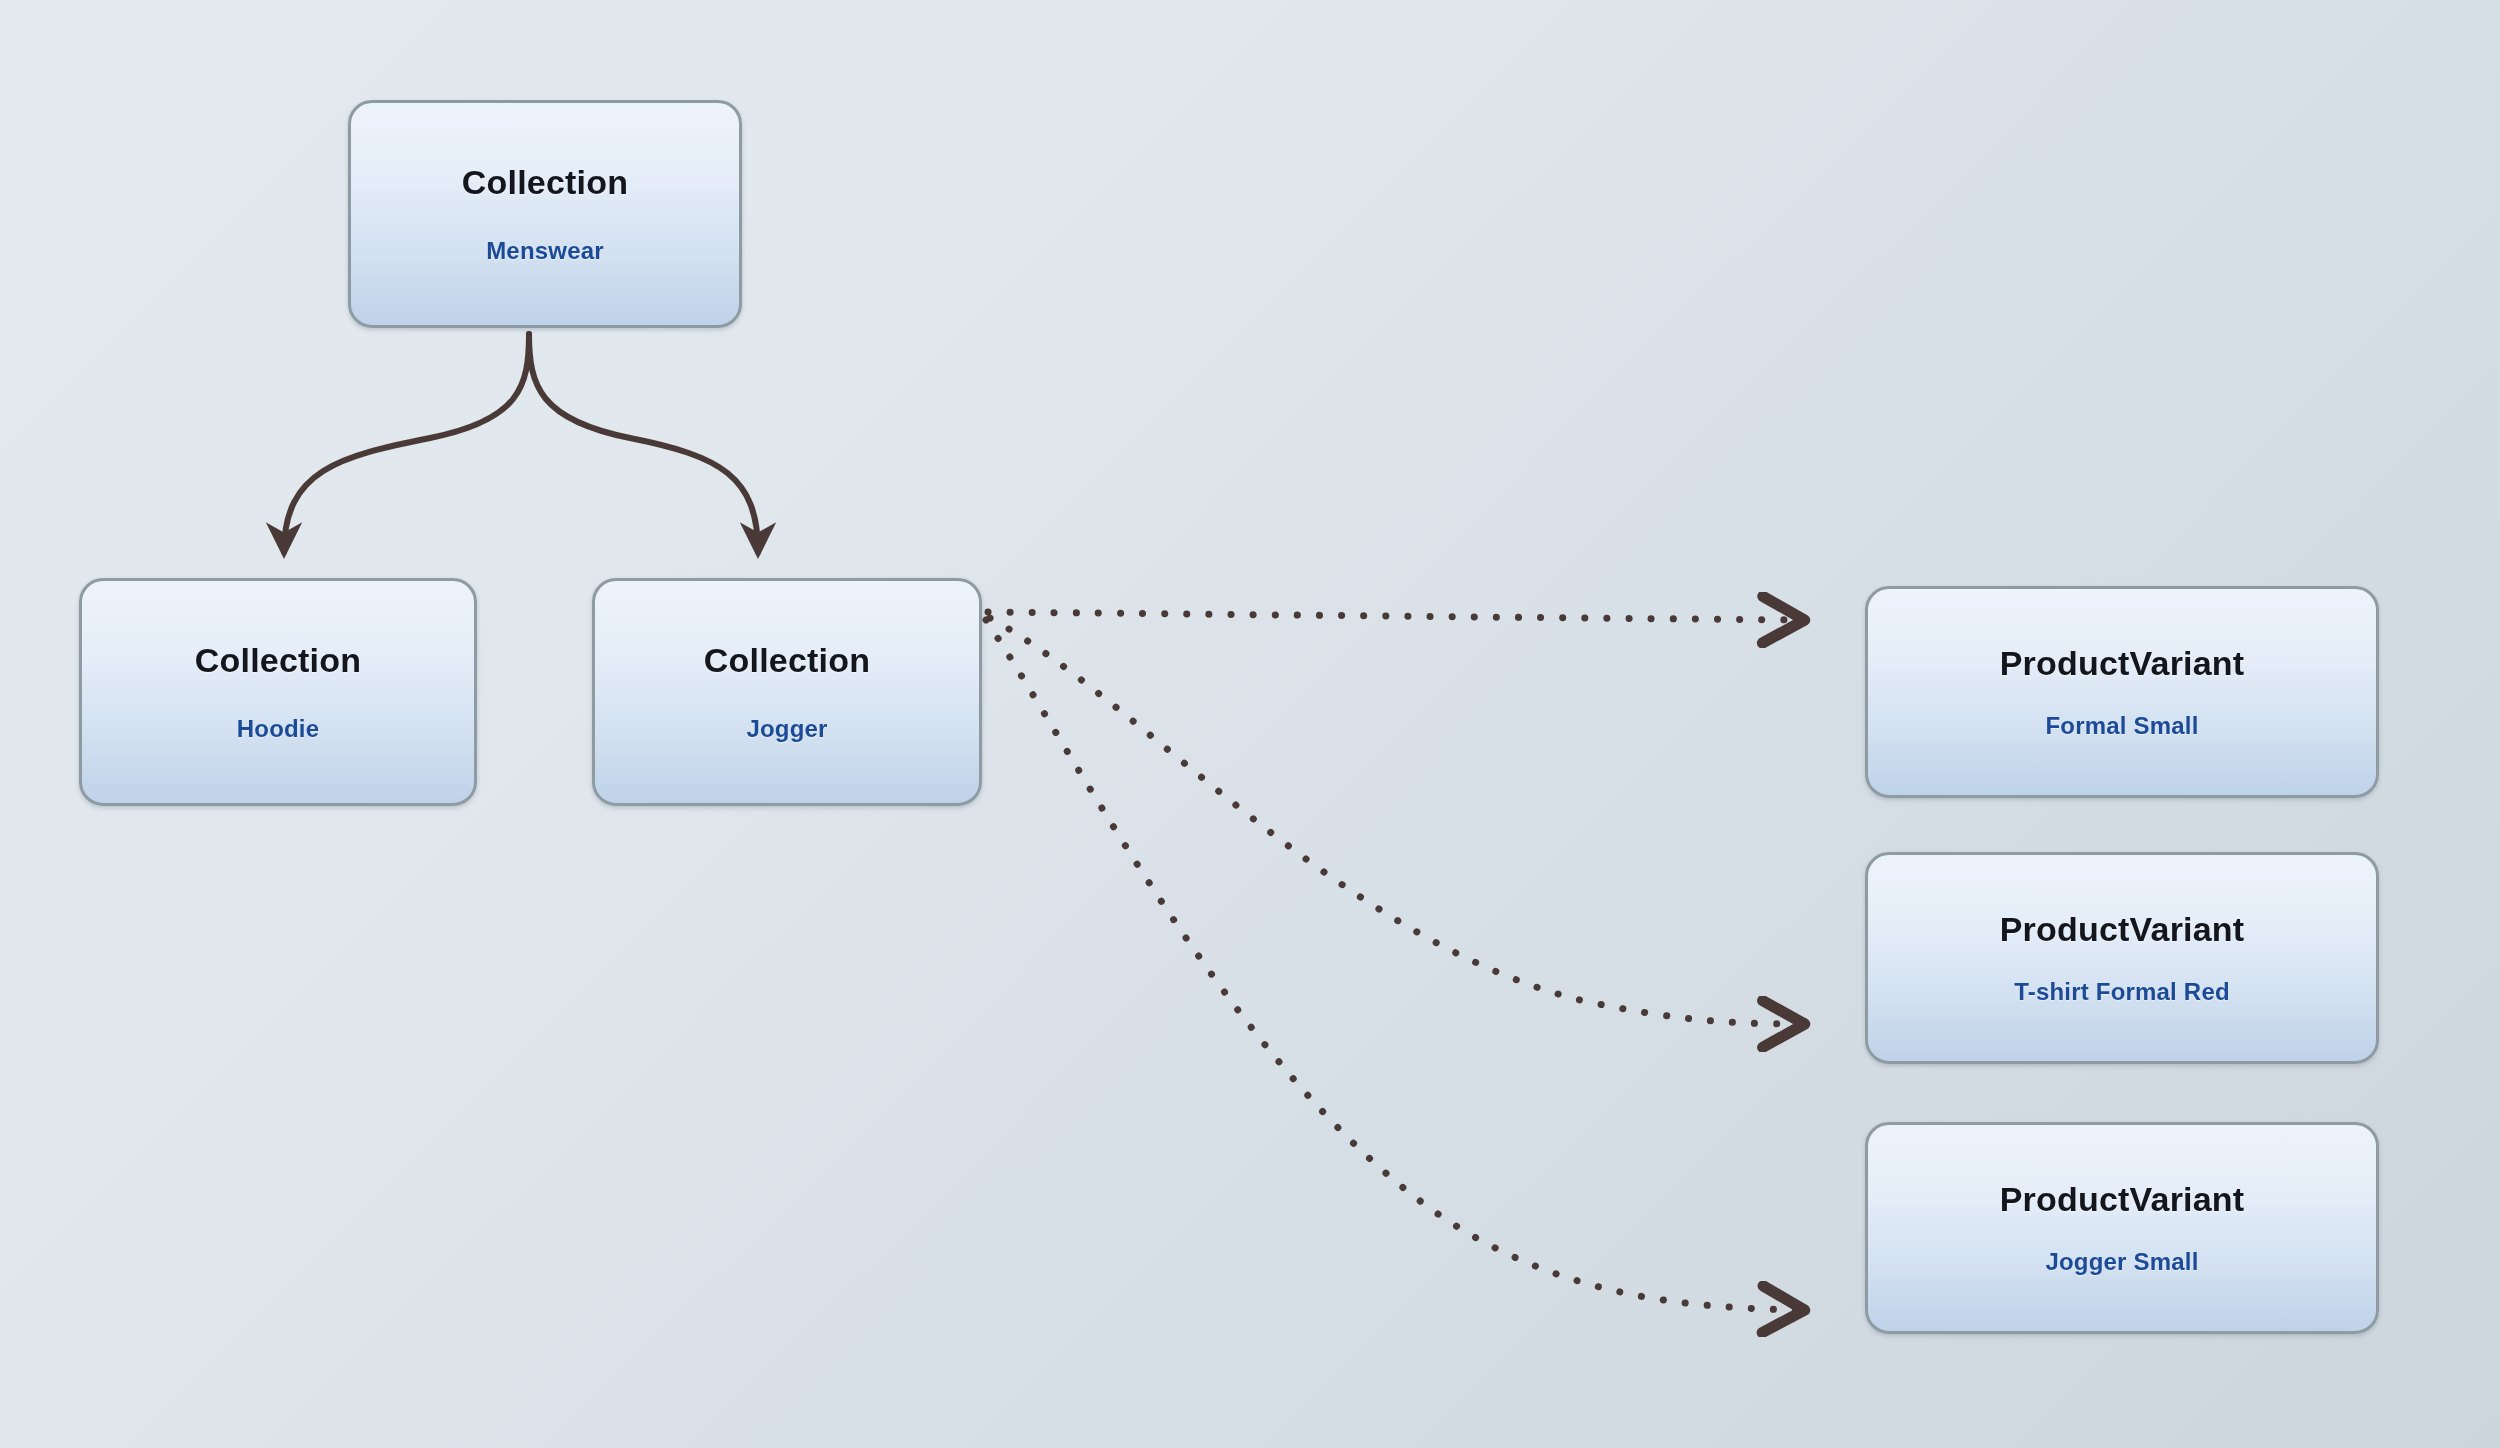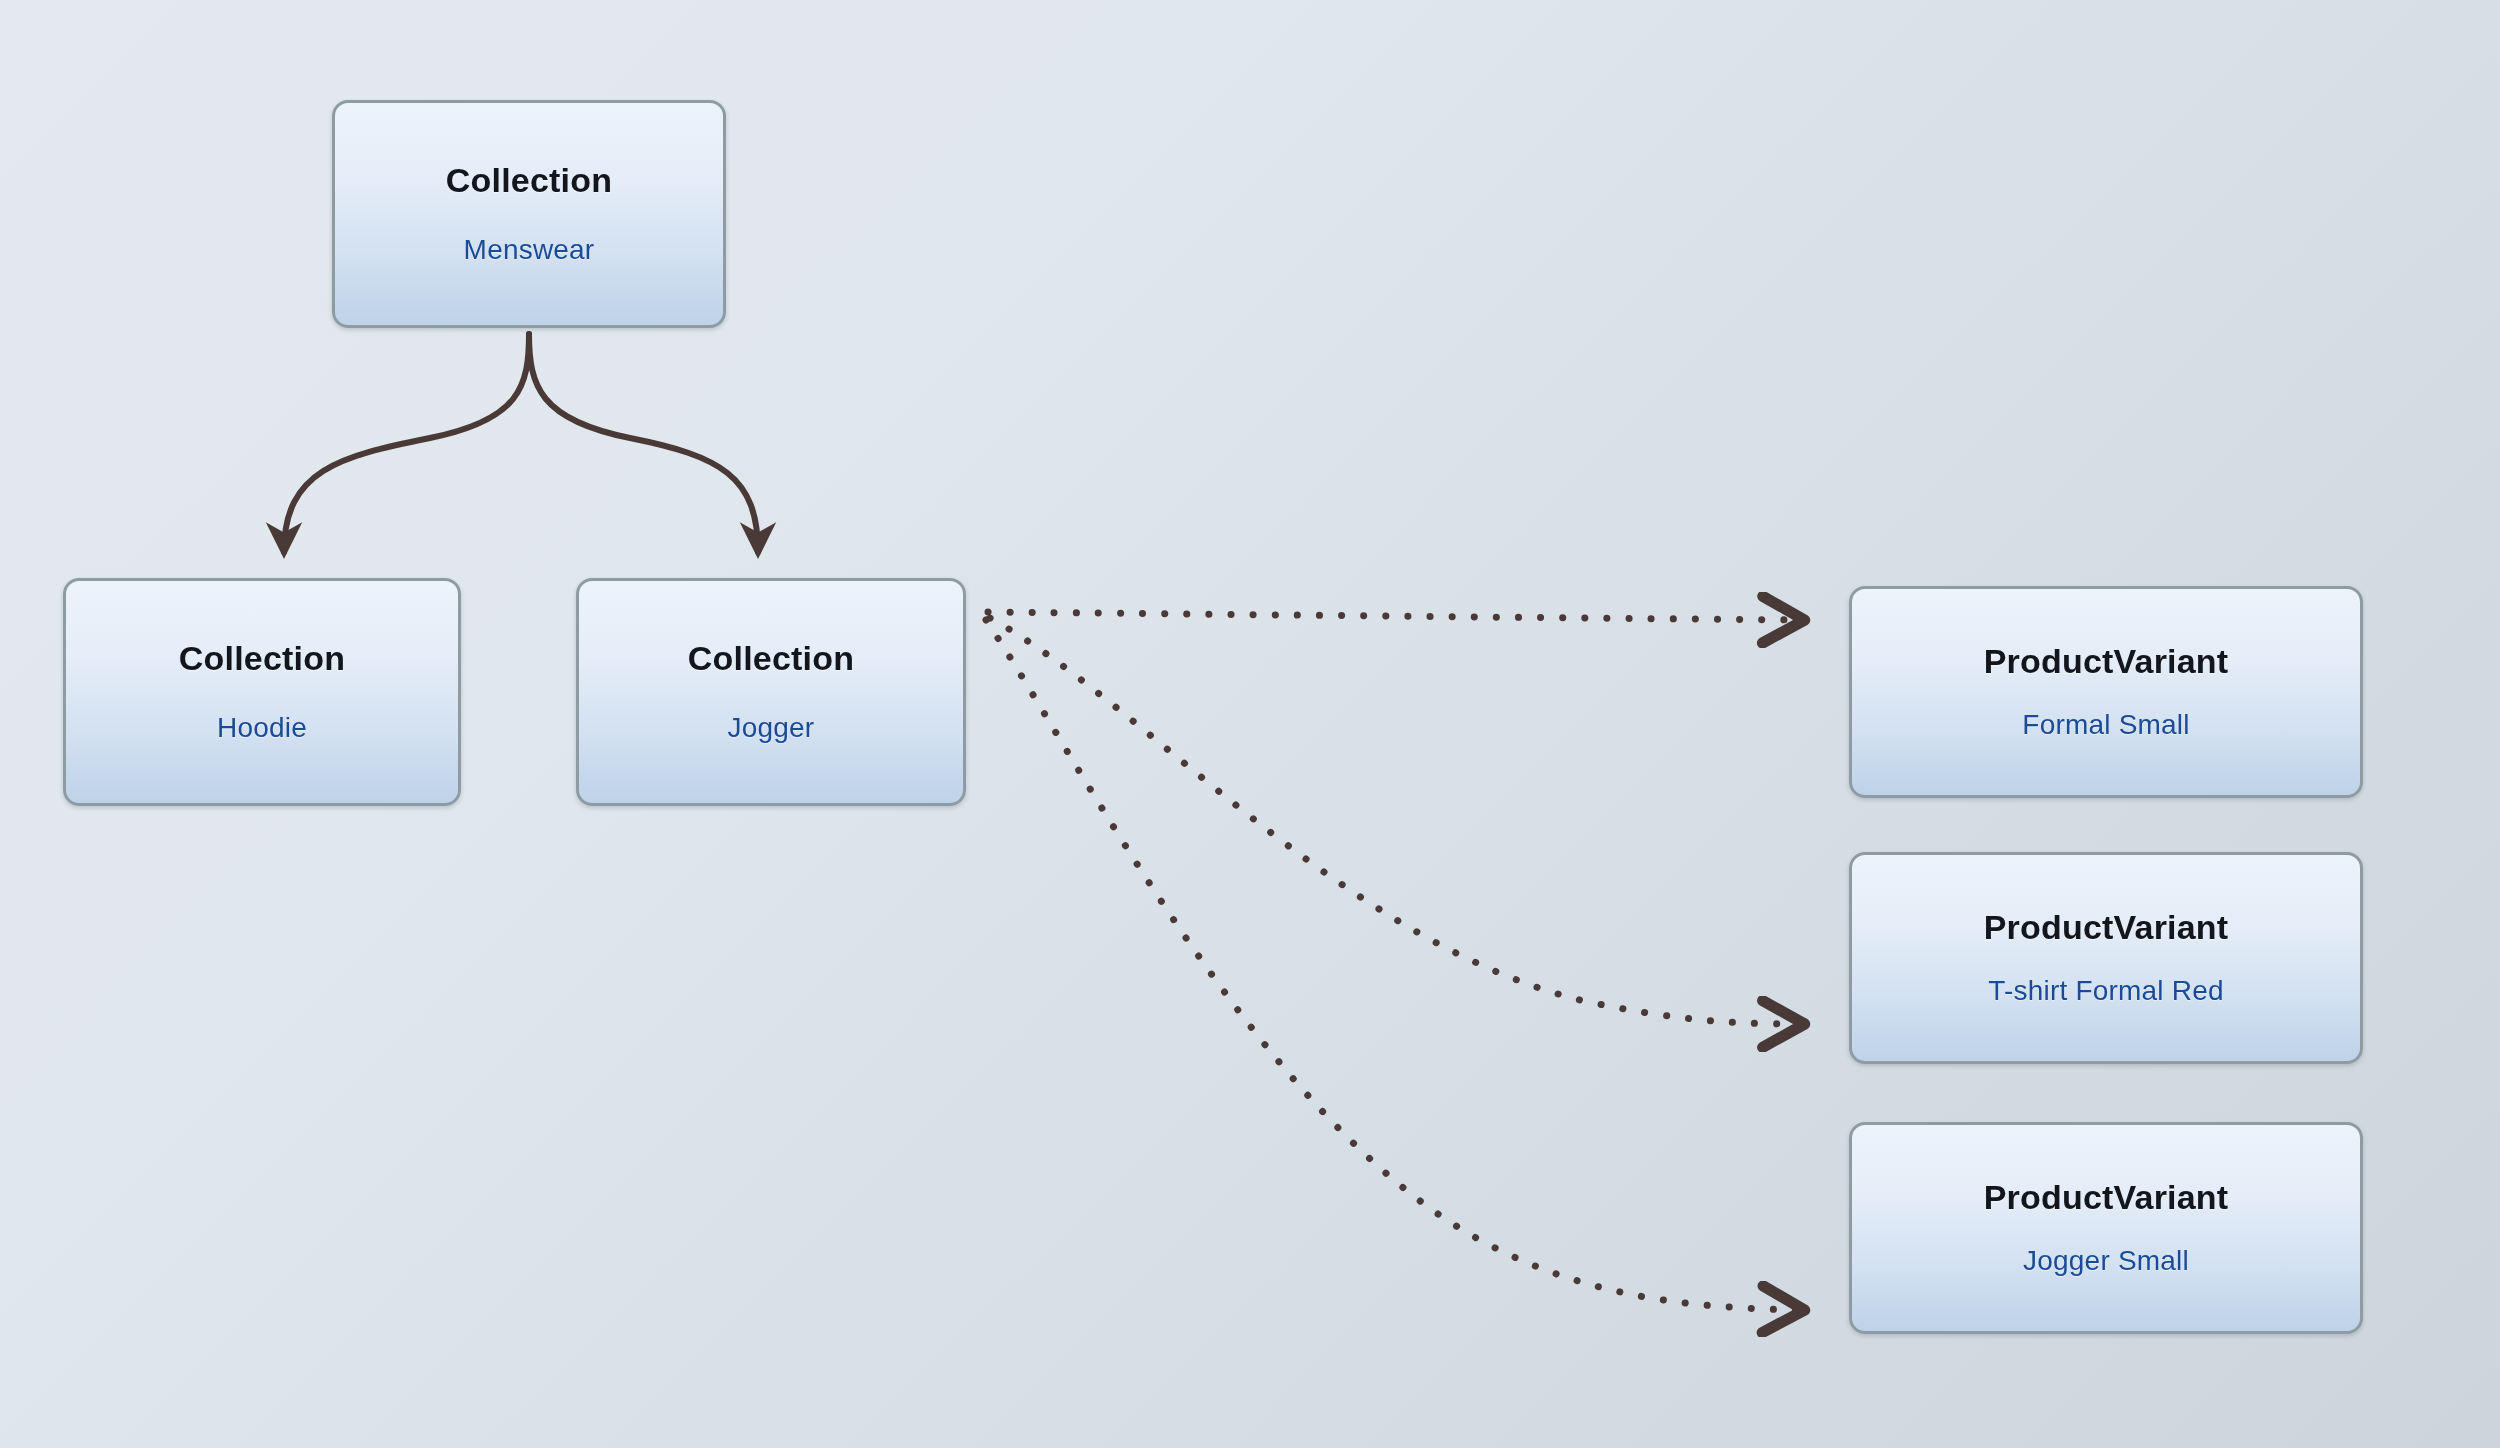--- a/index.html
+++ b/index.html
@@ -20,40 +20,41 @@
   #edge-layer {
     position: absolute;
     left: 0; top: 0;
     width: 2500px; height: 1448px;
     pointer-events: none;
   }
   .node {
     position: absolute;
     box-sizing: border-box;
     border: 3px solid #8e9ba3;
-    border-radius: 16px;
+    border-radius: 24px;
     background: linear-gradient(180deg, #edf3fb 0%, #e4edf8 35%, #d2e0f0 70%, #bed2e9 100%);
     box-shadow: 0 2px 4px rgba(90,105,120,0.28);
     display: flex;
     flex-direction: column;
     align-items: center;
     justify-content: center;
+    margin-left: 16px;
   }
   .node-title {
     font-size: 34px;
     font-weight: bold;
     color: #13161c;
     letter-spacing: 0.2px;
     text-shadow: 0 1px 1px rgba(255,255,255,0.55);
     line-height: 1.1;
     white-space: nowrap;
   }
   .node-value {
-    font-size: 28px;
-    font-weight: normal;
+    font-size: 24px;
+    font-weight: bold;
     color: #1b4b97;
     letter-spacing: 0.2px;
     text-shadow: 0 1px 1px rgba(255,255,255,0.5);
     line-height: 1.1;
     white-space: nowrap;
   }
   .gap-lg { height: 36px; }
   .gap-md { height: 30px; }
 </style>
 </head>

